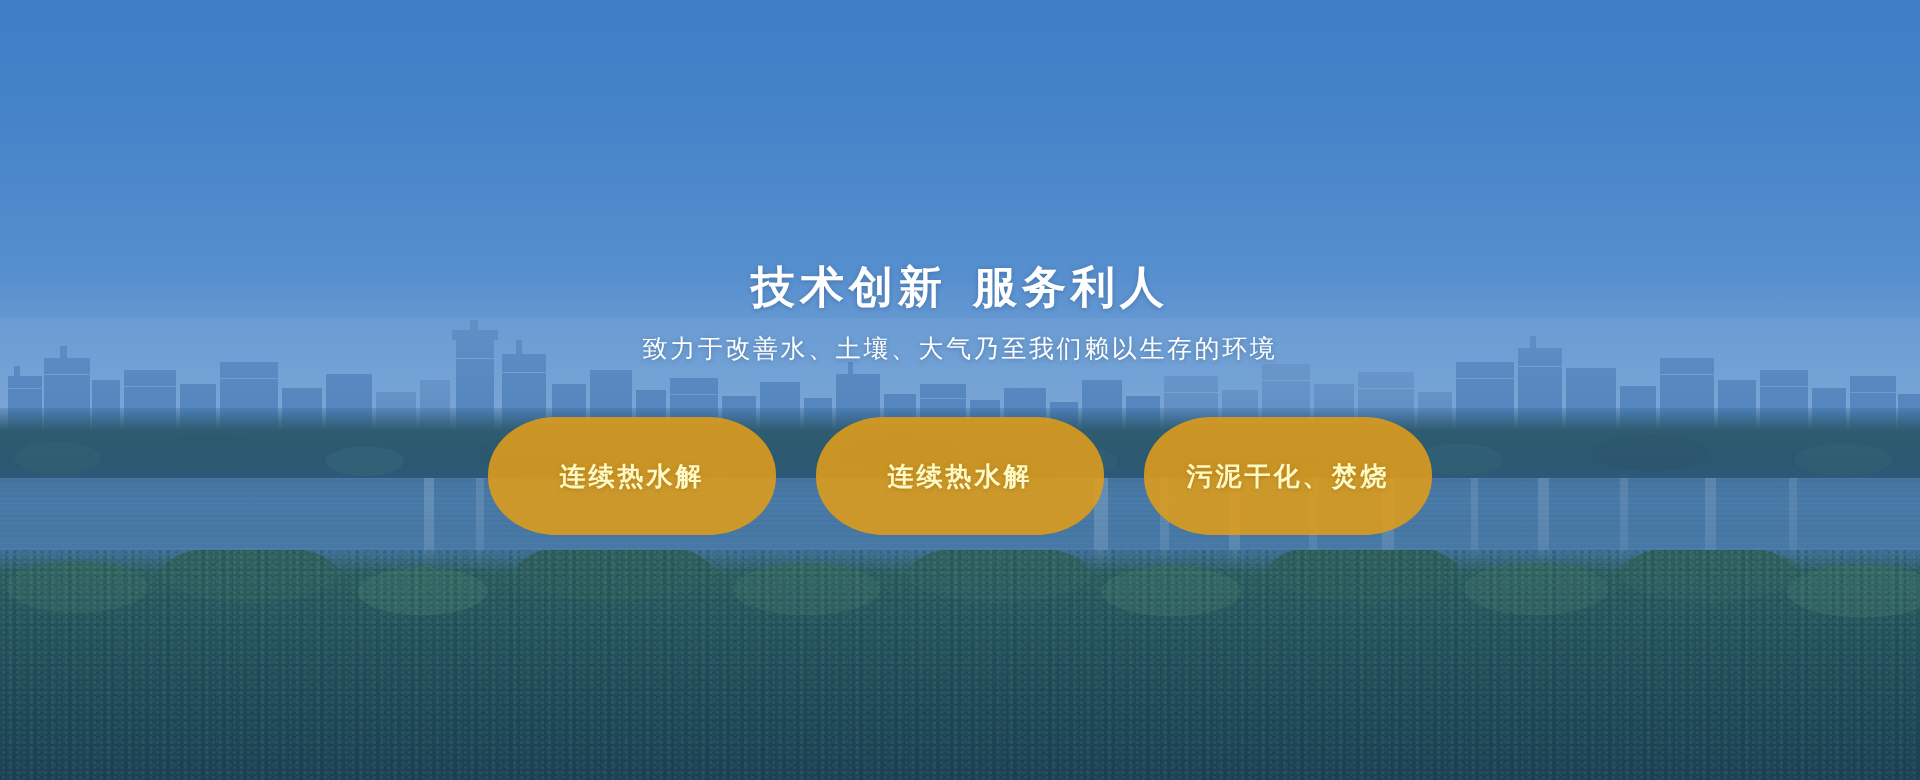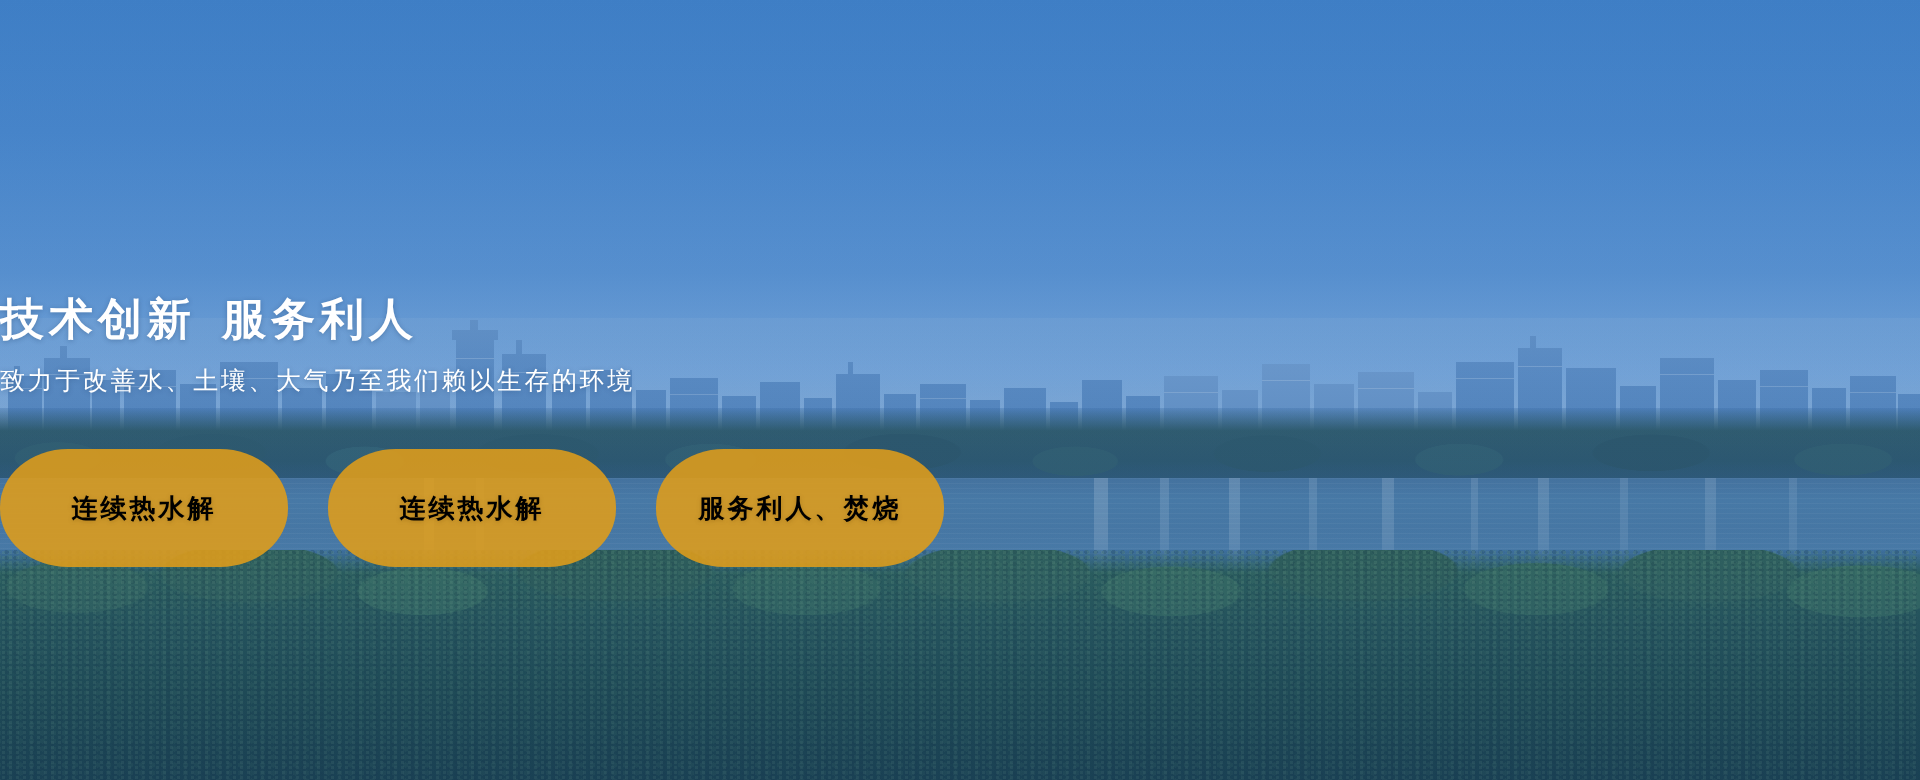--- a/index.html
+++ b/index.html
@@ -146,21 +146,21 @@
   
   .grade{
     position:absolute; inset:0;
     background:linear-gradient(180deg, rgba(55,115,185,.06) 0%, rgba(45,95,160,.10) 55%, rgba(30,70,125,.16) 100%);
     pointer-events:none;
   }
 
   
   .content{
     position:absolute; inset:0; z-index:20;
-    display:flex; flex-direction:column; align-items:flex-start;margin-top:32px;
+    display:flex; flex-direction:column; align-items:center;
   }
 
   .headline{
     margin-top:265px;
     font-size:44px; line-height:1; font-weight:700; color:#ffffff;
     letter-spacing:5px; white-space:nowrap;
     text-shadow:0 1px 5px rgba(20,50,90,.30);
   }
   .headline .gap{ display:inline-block; width:26px; }
 
@@ -176,21 +176,21 @@
     display:flex; align-items:center; gap:40px;
   }
 
   .pill{
     position:relative;
     height:118px;
     display:flex; align-items:center; justify-content:center;
     border:none; outline:none; cursor:pointer;
     border-radius:68px / 58px;
     background:rgba(223,157,26,.88);
-    color:#000000;
+    color:#fef9c3;
     font-family:"Liberation Sans","DejaVu Sans",sans-serif;
     font-size:26px; font-weight:700; letter-spacing:3px; white-space:nowrap;
     text-shadow:0 1px 4px rgba(120,75,0,.35);
     backdrop-filter:saturate(.9);
   }
   .pill-1{ width:288px; }
   .pill-2{ width:288px; }
   .pill-3{ width:288px; }
 </style>
 </head>
@@ -302,17 +302,17 @@
 
   <div class="content">
 
     <h1 class="headline"><span>技术创新</span><span class="gap"></span><span>服务利人</span></h1>
 
     <p class="subhead">致力于改善水、土壤、大气乃至我们赖以生存的环境</p>
 
     <div class="actions">
       <button class="pill pill-1">连续热水解</button>
       <button class="pill pill-2">连续热水解</button>
-      <button class="pill pill-3">服务利人、焚烧</button>
+      <button class="pill pill-3">污泥干化、焚烧</button>
     </div>
 
   </div>
 </div>
 
 </body></html>

